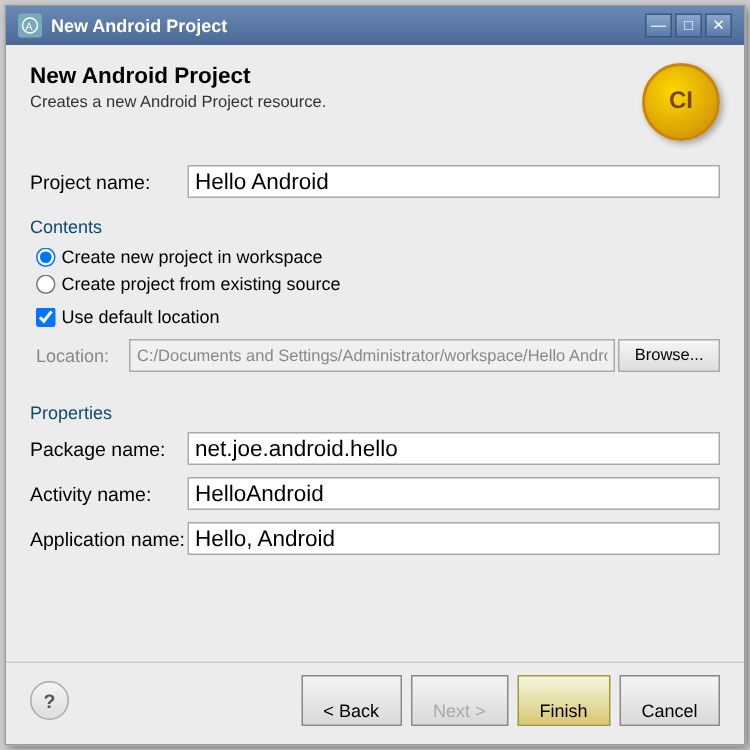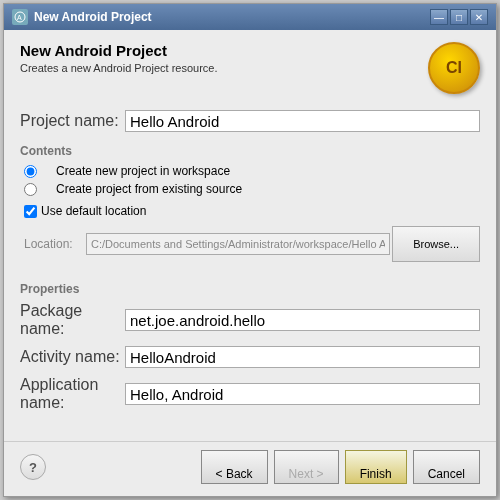--- a/index.html
+++ b/index.html
@@ -121,51 +121,51 @@
     }
 
     .form-row {
       display: flex;
       align-items: center;
       margin-bottom: 8px;
     }
 
     .form-label {
       width: 105px;
-      font-size: 16px;
-      color: #404040;
+      font-size: 13px;
+      color: #000000;
       flex-shrink: 0;
     }
 
     .form-input {
       flex: 1;
       height: 22px;
       border: 1px solid #aaa;
       background: white;
       padding: 2px 4px;
       font-size: 15px;
       outline: none;
     }
 
     .section-title {
       font-size: 12px;
-      font-weight: bold;
-      color: #737373;
+      font-weight: normal;
+      color: #0c4a6e;
       margin-bottom: 6px;
       margin-top: 4px;
     }
 
     .radio-group {
       margin-bottom: 4px;
     }
 
     .radio-item {
       display: flex;
       align-items: center;
-      gap: 19px;
+      gap: 4px;
       margin-bottom: 4px;
       padding-left: 4px;
     }
 
     .radio-item input[type="radio"] {
       width: 13px;
       height: 13px;
       cursor: pointer;
     }
 
@@ -215,22 +215,22 @@
       height: 22px;
       border: 1px solid #aaa;
       background: #f0f0f0;
       padding: 2px 4px;
       font-size: 11px;
       color: #888;
       outline: none;
     }
 
     .browse-btn {
-      height: 36px;
-      padding: 0 20px;
+      height: 22px;
+      padding: 0 10px;
       background: linear-gradient(to bottom, #f5f5f5, #ddd);
       border: 1px solid #aaa;
       font-size: 11px;
       cursor: pointer;
       color: #000;
     }
 
     .properties-section {
       margin-top: 4px;
     }

